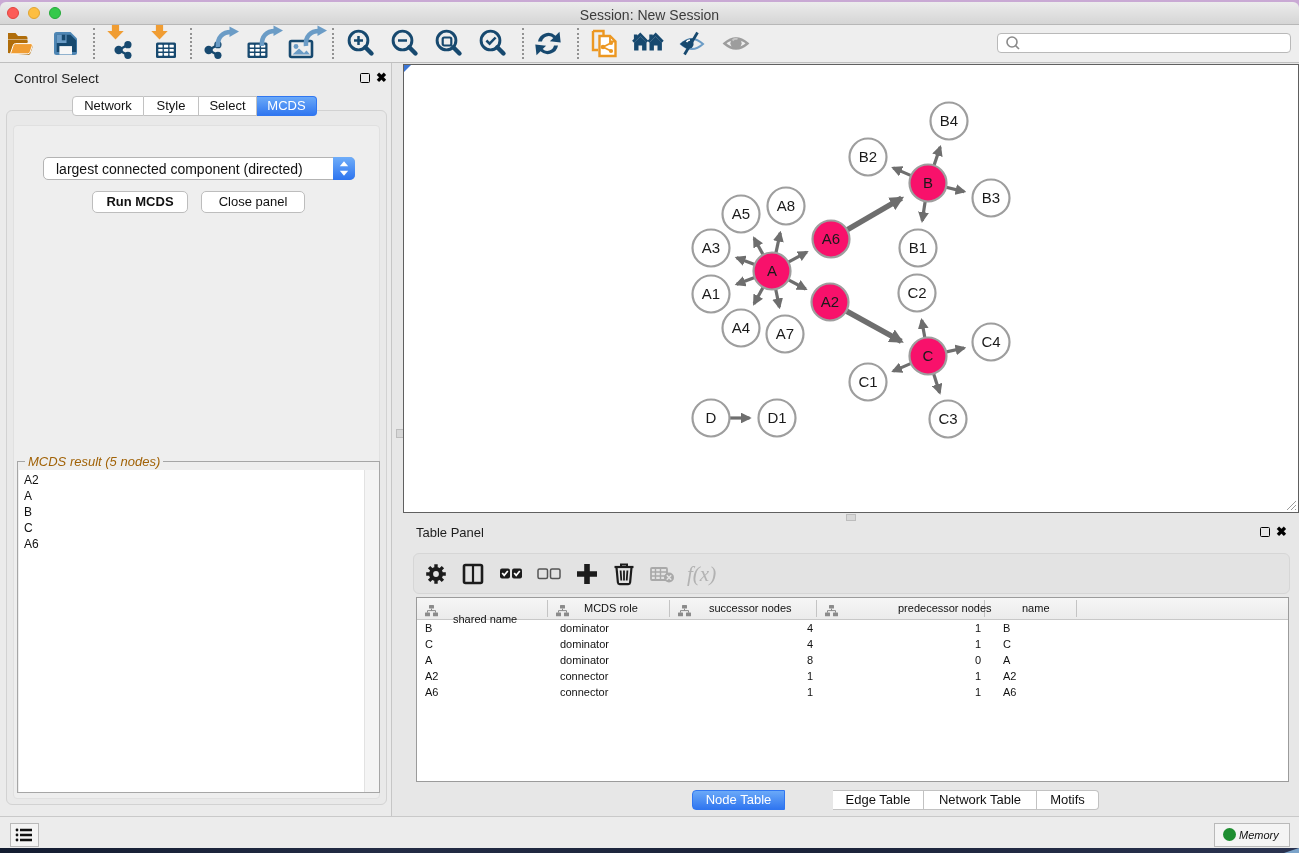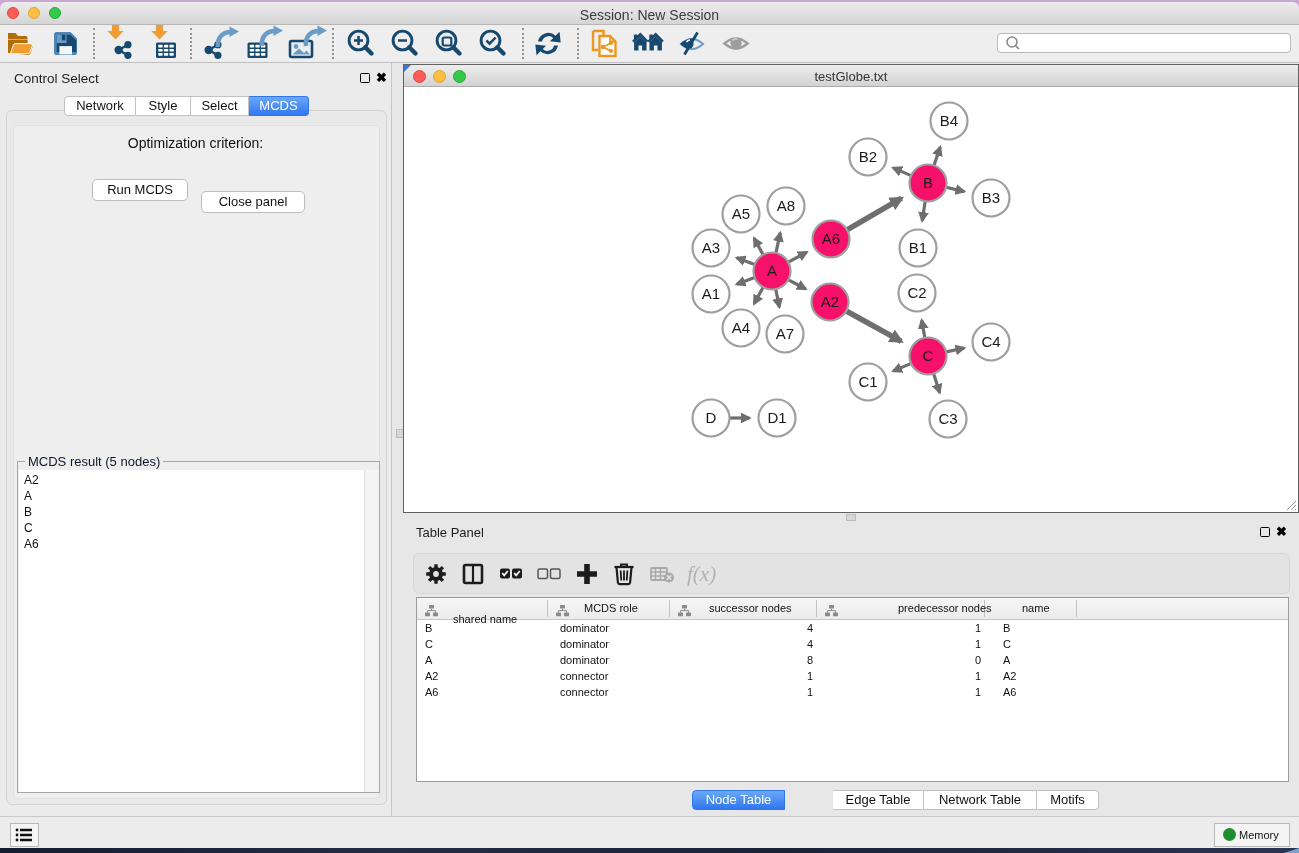--- a/index.html
+++ b/index.html
@@ -26,21 +26,21 @@
   .tab.last{border-radius:0 4px 4px 0;}
   .tab.sel{background:linear-gradient(#6aa9f8,#3076f0);color:#fff;border-color:#3076f0;}
   #cp-panel{left:6px;top:47px;width:379px;height:693px;background:#e9e9e9;border:1px solid #d2d2d2;border-radius:6px;}
   #cp-inner{left:13px;top:62px;width:365px;height:672px;background:#eeeeee;border:1px solid #e0e0e0;border-radius:4px;}
   #opt-label{left:0;top:72px;width:391px;text-align:center;font-size:14px;color:#111;}
   #combo{left:43px;top:94px;width:312px;height:23px;background:#fff;border:1px solid #b3b3b3;border-radius:5px;box-sizing:border-box;}
   #combo-cap{position:absolute;right:-1px;top:-1px;width:22px;height:23px;background:linear-gradient(#6fadf9,#2d74ef);border-radius:0 5px 5px 0;}
   #combo-text{position:absolute;left:12px;top:2.5px;font-size:14px;color:#111;}
   .btn{position:absolute;background:#fff;border:1px solid #bdbdbd;border-radius:5px;font-size:13px;color:#111;text-align:center;line-height:20px;height:20px;box-sizing:content-box;}
   #fieldset{left:17px;top:398px;width:363px;height:332px;border:1px solid #a6a6a6;box-sizing:border-box;}
-  #fs-legend{position:absolute;left:7px;top:-8px;background:#eeeeee;padding:0 3px;font-size:13px;color:#0f172a;}
+  #fs-legend{position:absolute;left:7px;top:-8px;background:#eeeeee;padding:0 3px;font-size:13px;color:#a16207;font-style:italic;}
   #fs-list{position:absolute;left:1px;top:8px;width:360px;height:322px;background:#fff;}
   #fs-scroll{position:absolute;right:0;top:0;width:14px;height:322px;background:#f4f4f4;border-left:1px solid #e2e2e2;}
   .li{position:absolute;left:5px;font-size:12px;color:#111;}
 
   
   #nw{left:403px;top:64px;width:896px;height:449px;background:#fff;border:1px solid #606060;box-sizing:border-box;}
   #nw-titlebar{position:absolute;left:0;top:0;width:894px;height:21px;background:linear-gradient(#ededed,#d3d3d3);border-bottom:1px solid #ababab;}
   #nw-title{position:absolute;left:0;top:4px;width:894px;text-align:center;font-size:13px;color:#333;}
 
   
@@ -252,52 +252,54 @@
   <div id="mainbg" class="abs"></div>
   <div class="abs" style="left:396px;top:429px;width:6px;height:7px;background:#d7d7d7;border:1px solid #bdbdbd;"></div>
   <div class="abs" style="left:846px;top:514px;width:8px;height:5px;background:#d7d7d7;border:1px solid #bdbdbd;"></div>
 
   <div id="cp" class="abs">
     <div id="cp-title" class="abs">Control Select</div>
     <div class="abs" style="left:360px;top:10px;width:8px;height:8px;border:1.5px solid #000;border-radius:1.5px;"></div>
     <div class="abs" style="left:376px;top:7px;font-size:13px;font-weight:bold;color:#000;">✖</div>
     <div id="cp-panel" class="abs"></div>
     <div id="cp-inner" class="abs"></div>
-    <div class="tabs" style="left:64px;top:33px;">
+    <div class="tabs" style="left:72px;top:33px;">
       <div class="tab first" style="width:70px;">Network</div>
       <div class="tab" style="width:54px;">Style</div>
       <div class="tab" style="width:57px;">Select</div>
       <div class="tab sel last" style="width:59px;">MCDS</div>
     </div>
-    <div id="opt-label" class="abs">Optimization criterion:</div>
-    <div class="btn" style="left:92px;top:116px;width:94px;">Run MCDS</div>
+    <div id="combo" class="abs">
+      <div id="combo-text">largest connected component (directed)</div>
+      <div id="combo-cap">
+        <svg width="22" height="23" viewBox="0 0 22 23">
+            <path d="M11 4.2 L15.2 9.3 H6.8 z" fill="#fff"></path>
+            <path d="M11 18.8 L15.2 13.7 H6.8 z" fill="#fff"></path>
+          </svg>
+      </div>
+    </div>
+    <div class="btn" style="left:92px;top:128px;width:94px;font-weight:bold;">Run MCDS</div>
     <div class="btn" style="left:201px;top:128px;width:102px;">Close panel</div>
     <div id="fieldset" class="abs">
       <div id="fs-legend">MCDS result (5 nodes)</div>
       <div id="fs-list">
         <div class="li" style="top:3px;">A2</div>
         <div class="li" style="top:19px;">A</div>
         <div class="li" style="top:35px;">B</div>
         <div class="li" style="top:51px;">C</div>
         <div class="li" style="top:67px;">A6</div>
         <div id="fs-scroll"></div>
       </div>
     </div>
   </div>
 
   <div id="nw" class="abs">
     <svg style="position:absolute;left:0;top:0;z-index:5;" width="7" height="7">
         <path d="M0,0 h7 L0,7 z" fill="#3b76d6"></path>
       </svg>
-    <div id="nw-titlebar">
-      <div class="tl" style="left:9px;top:5px;width:11px;height:11px;background:#fc5b57;border:1px solid #e2443f;"></div>
-      <div class="tl" style="left:29px;top:5px;width:11px;height:11px;background:#fdbe41;border:1px solid #e0a431;"></div>
-      <div class="tl" style="left:49px;top:5px;width:11px;height:11px;background:#35c94b;border:1px solid #26a93a;"></div>
-      <div id="nw-title">testGlobe.txt</div>
-    </div>
     <div id="graph-holder" style="position:absolute;left:0;top:22px;width:892px;height:426px;"><svg width="892" height="426" viewBox="0 0 892 426">
 <defs>
             <marker id="arr" viewBox="0 0 10 10" refX="8" refY="5" markerWidth="3.4" markerHeight="3.4" orient="auto-start-reverse">
               <path d="M0 0L10 5L0 10z" fill="#6e6e6e"></path>
             </marker>
             <marker id="arrb" viewBox="0 0 10 10" refX="8" refY="5" markerWidth="2.6" markerHeight="2.6" orient="auto-start-reverse">
               <path d="M0 0L10 5L0 10z" fill="#6e6e6e"></path>
             </marker>
           </defs>
 <line x1="360.1" y1="169.5" x2="350.1" y2="151.2" stroke="#6e6e6e" stroke-width="3.2" marker-end="url(#arr)"></line>
@@ -501,21 +503,21 @@
     <div class="statusbtn" style="left:10px;top:6px;width:27px;height:22px;">
         <svg width="25" height="20" viewBox="0 0 25 20" style="position:absolute;left:1px;top:1px;">
           <g fill="#111">
             <circle cx="5" cy="5" r="1.4"></circle>
             <circle cx="5" cy="10" r="1.4"></circle>
             <circle cx="5" cy="15" r="1.4"></circle>
             <path d="M8,5 h12 M8,10 h12 M8,15 h12" stroke="#111" stroke-width="2.6"></path>
           </g>
         </svg>
       </div>
-    <div class="statusbtn" style="left:1214px;top:6px;width:74px;height:22px;">
+    <div class="statusbtn" style="left:1214px;top:6px;width:74px;height:22px;font-style:italic;">
       <div style="position:absolute;left:8px;top:4px;width:13px;height:13px;border-radius:50%;background:#1e8e31;"></div>
       <div style="position:absolute;left:24px;top:5px;font-size:11px;color:#111;">Memory</div>
     </div>
   </div>
   <div id="wp-bottom" class="abs">
       <svg width="1299" height="5" style="position:absolute;left:0;top:0;">
         <polygon points="1299,5 1284,5 1299,0" fill="#7ba3c9"></polygon>
       </svg>
     </div>
 </div>

